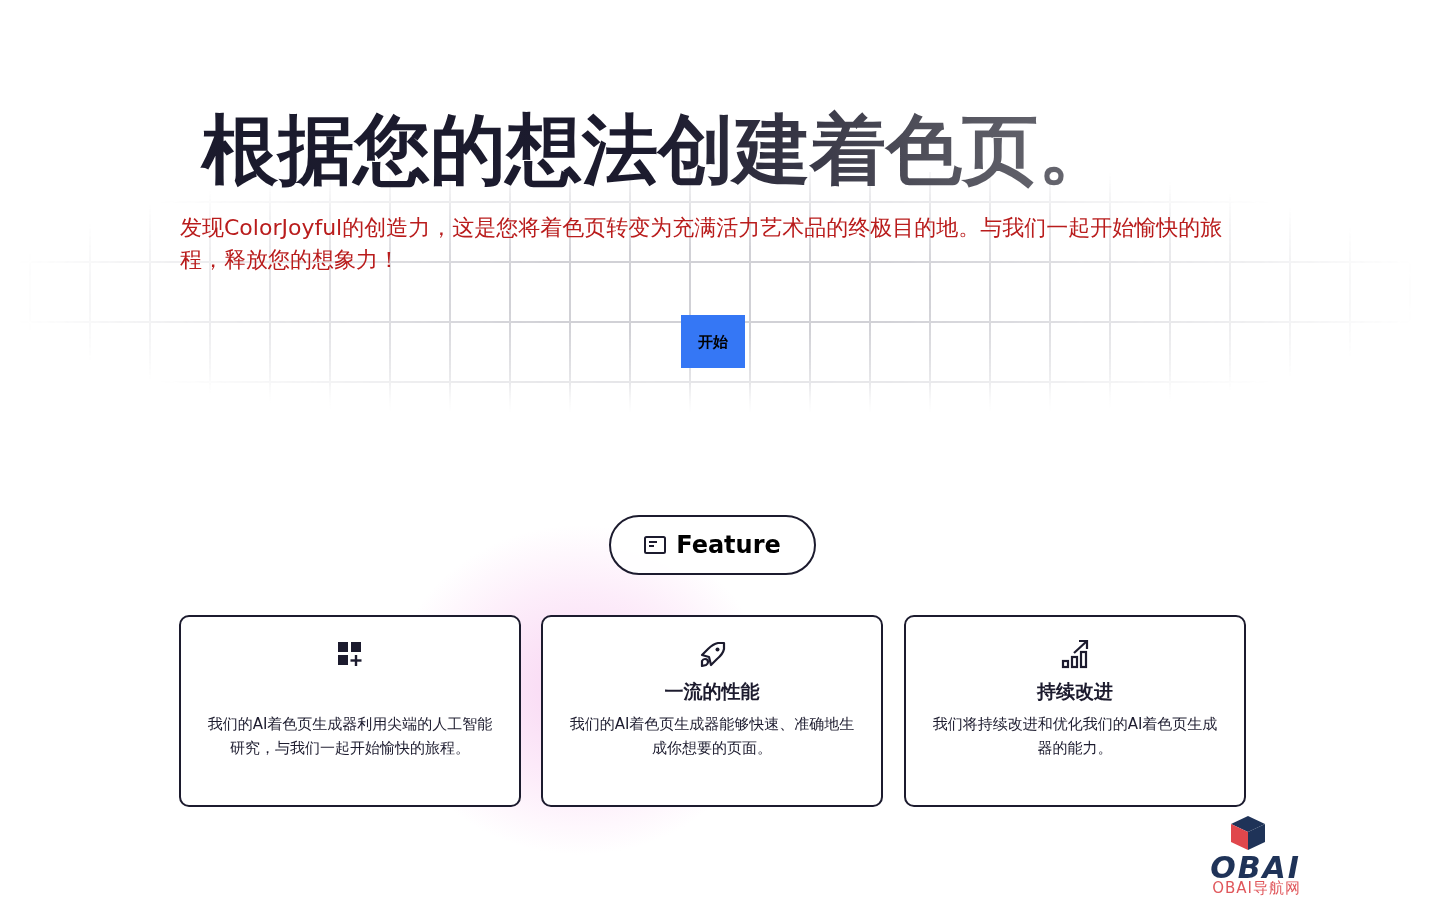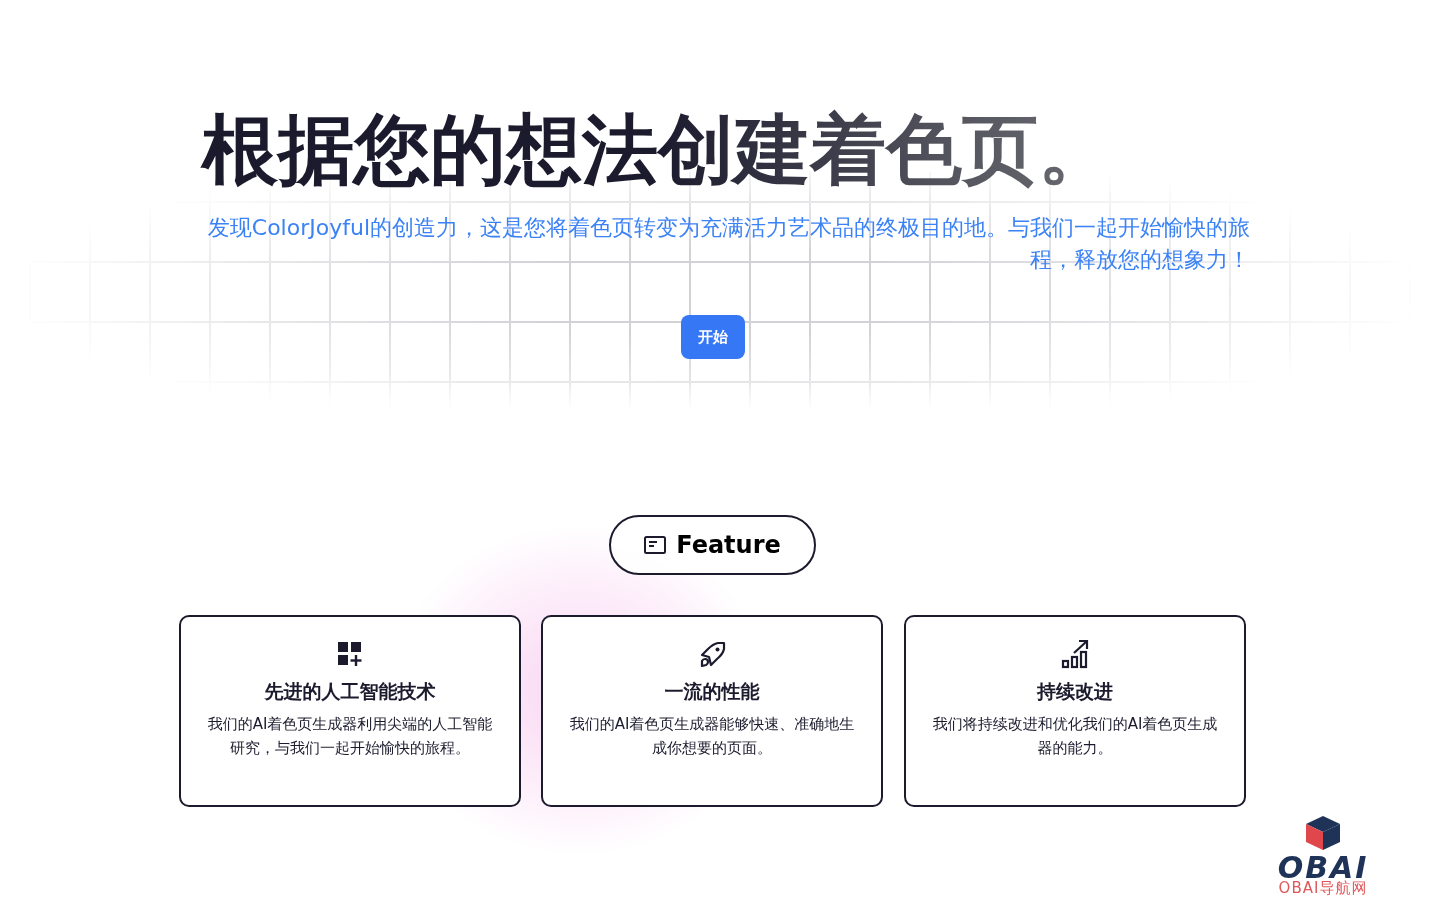--- a/index.html
+++ b/index.html
@@ -35,26 +35,26 @@
       position: absolute; left: 0; top: 104px; width: 1316px;
       font-family: "DejaVu Sans", sans-serif;
       font-weight: 700; font-size: 76px; line-height: 92px; letter-spacing: 0px;
       text-align: center;
       background: linear-gradient(to right, #1a1a2c 0%, #1c1b2e 50%, #54545e 72%, #8a8a90 100%);
       -webkit-background-clip: text; background-clip: text;
       color: transparent;
     }
     .hero-sub {
       position: absolute; left: 180px; top: 212px; width: 1070px;
-      font-size: 22px; line-height: 32px; color: #3b82f6; text-align: right;
+      font-size: 22px; line-height: 32px; color: #b91c1c; text-align: left;
       font-family: "DejaVu Sans", sans-serif;
     }
     .start-btn {
-      position: absolute; left: 681px; top: 315px; width: 64px; height: 44px;
-      background: #3577f5; color: #ffffff; border: none; border-radius: 8px;
+      position: absolute; left: 681px; top: 315px; width: 64px; height: 53px;
+      background: #3577f5; color: #000000; border: none; border-radius: 0;
       font-size: 15px; font-weight: 700; line-height: 40px; text-align: center;
       cursor: pointer; font-family: "DejaVu Sans", sans-serif;
     }
 
     
     .glow {
       position: absolute; left: 330px; top: 470px; width: 500px; height: 440px;
       background: radial-gradient(ellipse 50% 50% at 50% 50%, rgba(246, 200, 238, 0.75) 0%, rgba(250, 215, 244, 0.45) 45%, rgba(255,255,255,0) 75%);
       z-index: 0;
     }
@@ -83,21 +83,21 @@
       position: absolute; top: 61px; left: 0; width: 100%;
       font-size: 19px; font-weight: 700; color: #1c1b2e; line-height: 26px;
       font-family: "DejaVu Sans", sans-serif;
     }
     .card .card-desc {
       position: absolute; top: 95px; left: 22px; right: 22px;
       font-size: 15px; line-height: 24px; color: #1c1b2e;
       font-family: "DejaVu Sans", sans-serif;
     }
 
-    .watermark { position: absolute; left: 1270px; top: 812px; width: 106px; height: 84px; z-index: 4; text-align: center; }
+    .watermark { position: absolute; left: 1195px; top: 812px; width: 106px; height: 84px; z-index: 4; text-align: right; }
     .watermark .wm-text {
       position: absolute; left: 0; top: 38px; width: 106px;
       font-size: 30px; font-weight: 900; font-style: italic; color: #1f3358; letter-spacing: 2px;
       font-family: "DejaVu Sans", sans-serif;
     }
     .watermark .wm-sub {
       position: absolute; left: 0; top: 67px; width: 106px;
       font-size: 15px; color: #e0575b; letter-spacing: 1px;
       font-family: "DejaVu Sans", sans-serif;
     }
@@ -132,21 +132,20 @@
     <div class="card" style="left:0;">
       <span class="card-icon">
         <svg width="30" height="30" viewBox="0 0 30 30">
           <rect x="3" y="3" width="10" height="10" fill="#1c1b2e"></rect>
           <rect x="16" y="3" width="10" height="10" fill="#1c1b2e"></rect>
           <rect x="3" y="16" width="10" height="10" fill="#1c1b2e"></rect>
           <line x1="21" y1="16" x2="21" y2="27" stroke="#1c1b2e" stroke-width="2.4"></line>
           <line x1="15.5" y1="21.5" x2="26.5" y2="21.5" stroke="#1c1b2e" stroke-width="2.4"></line>
         </svg>
       </span>
-      <div class="card-title">先进的人工智能技术</div>
       <div class="card-desc">我们的AI着色页生成器利用尖端的人工智能研究，与我们一起开始愉快的旅程。</div>
     </div>
 
     <div class="card" style="left:725px;">
       <span class="card-icon">
         <svg width="32" height="32" viewBox="0 0 32 32">
           <rect x="3" y="22" width="5" height="6" fill="none" stroke="#1c1b2e" stroke-width="2.2"></rect>
           <rect x="12" y="18" width="5" height="10" fill="none" stroke="#1c1b2e" stroke-width="2.2"></rect>
           <rect x="21" y="13" width="5" height="15" fill="none" stroke="#1c1b2e" stroke-width="2.2"></rect>
           <line x1="14" y1="14" x2="27" y2="2" stroke="#1c1b2e" stroke-width="2.2"></line>

